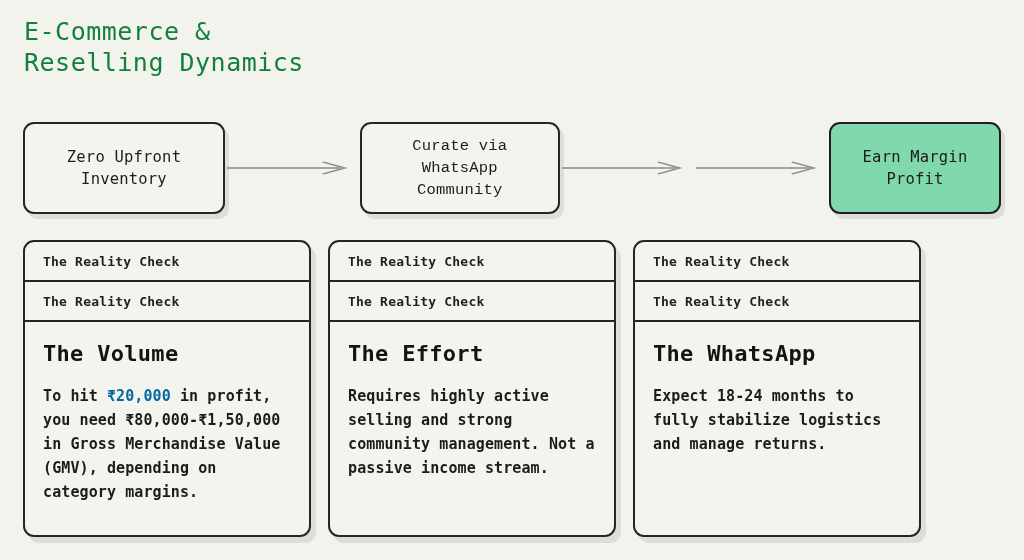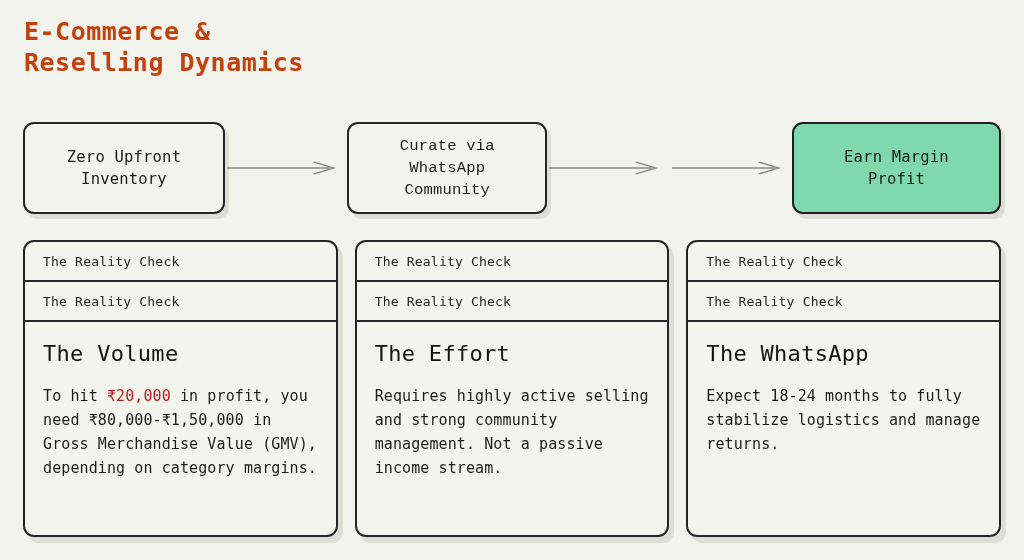--- a/index.html
+++ b/index.html
@@ -26,23 +26,23 @@
   }
 
   
   #page-title {
     position: absolute;
     left: 24px;
     top: 16px;
     z-index: 3;
     font-size: 25px;
     line-height: 31px;
-    font-weight: 700;
+    font-weight: 400;
     letter-spacing: 0.5px;
-    color: #c2410c;
+    color: #15803d;
     white-space: pre-line;
   }
 
   
   #flow-row {
     position: absolute;
     left: 23px;
     top: 122px;
     width: 978px;
     height: 92px;
@@ -65,44 +65,45 @@
     line-height: 22px;
     letter-spacing: 0.2px;
     padding: 4px 8px;
     flex: 0 0 auto;
     white-space: pre-line;
   }
 
   .flow-box.w1 { width: 202px; }
   .flow-box.w2 { width: 200px; font-family: Liberation Mono, monospace; }
   .flow-box.w3 { width: 209px; }
-  .flow-box.w4 { width: 209px; }
+  .flow-box.w4 { width: 172px; }
 
   .flow-box.accent {
     background: #7fd9ac;
     border-color: #1f1f23;
   }
 
   .flow-arrow {
     flex: 1 1 auto;
     height: 20px;
     position: relative;
     margin: 0 2px;
   }
   .flow-arrow svg { display: block; width: 100%; height: 20px; }
 
   
   #cards-row {
     position: absolute;
     left: 23px;
     top: 240px;
-    width: 978px;
+    width: 898px;
     z-index: 3;
     display: flex;
     gap: 17px;
+    font-weight: bold;
   }
 
   .card {
     flex: 1 1 0;
     background: #f4f4ee;
     border: 2px solid #26262a;
     border-radius: 11px;
     box-shadow: 5px 6px 0 rgba(40,40,40,0.10);
     overflow: hidden;
     min-height: 297px;
@@ -131,21 +132,21 @@
     margin-bottom: 16px;
   }
 
   .card-text {
     font-size: 15px;
     line-height: 24px;
     letter-spacing: 0.1px;
     color: #1c1c1c;
   }
 
-  .hl-green { color: #b91c1c; }
+  .hl-green { color: #0369a1; }
 </style>
 </head>
 <body>
 
 <svg id="bg-grid" viewBox="0 0 1024 560" preserveAspectRatio="none">
   <defs>
     <pattern id="gridcells" width="78" height="78" patternUnits="userSpaceOnUse">
       <path d="M0 0 H78 V78" fill="none" stroke="#dedeD6" stroke-width="1"></path>
       <path d="M0 0 L78 78 M78 0 L0 78" fill="none" stroke="#e4e4dc" stroke-width="1"></path>
     </pattern>

